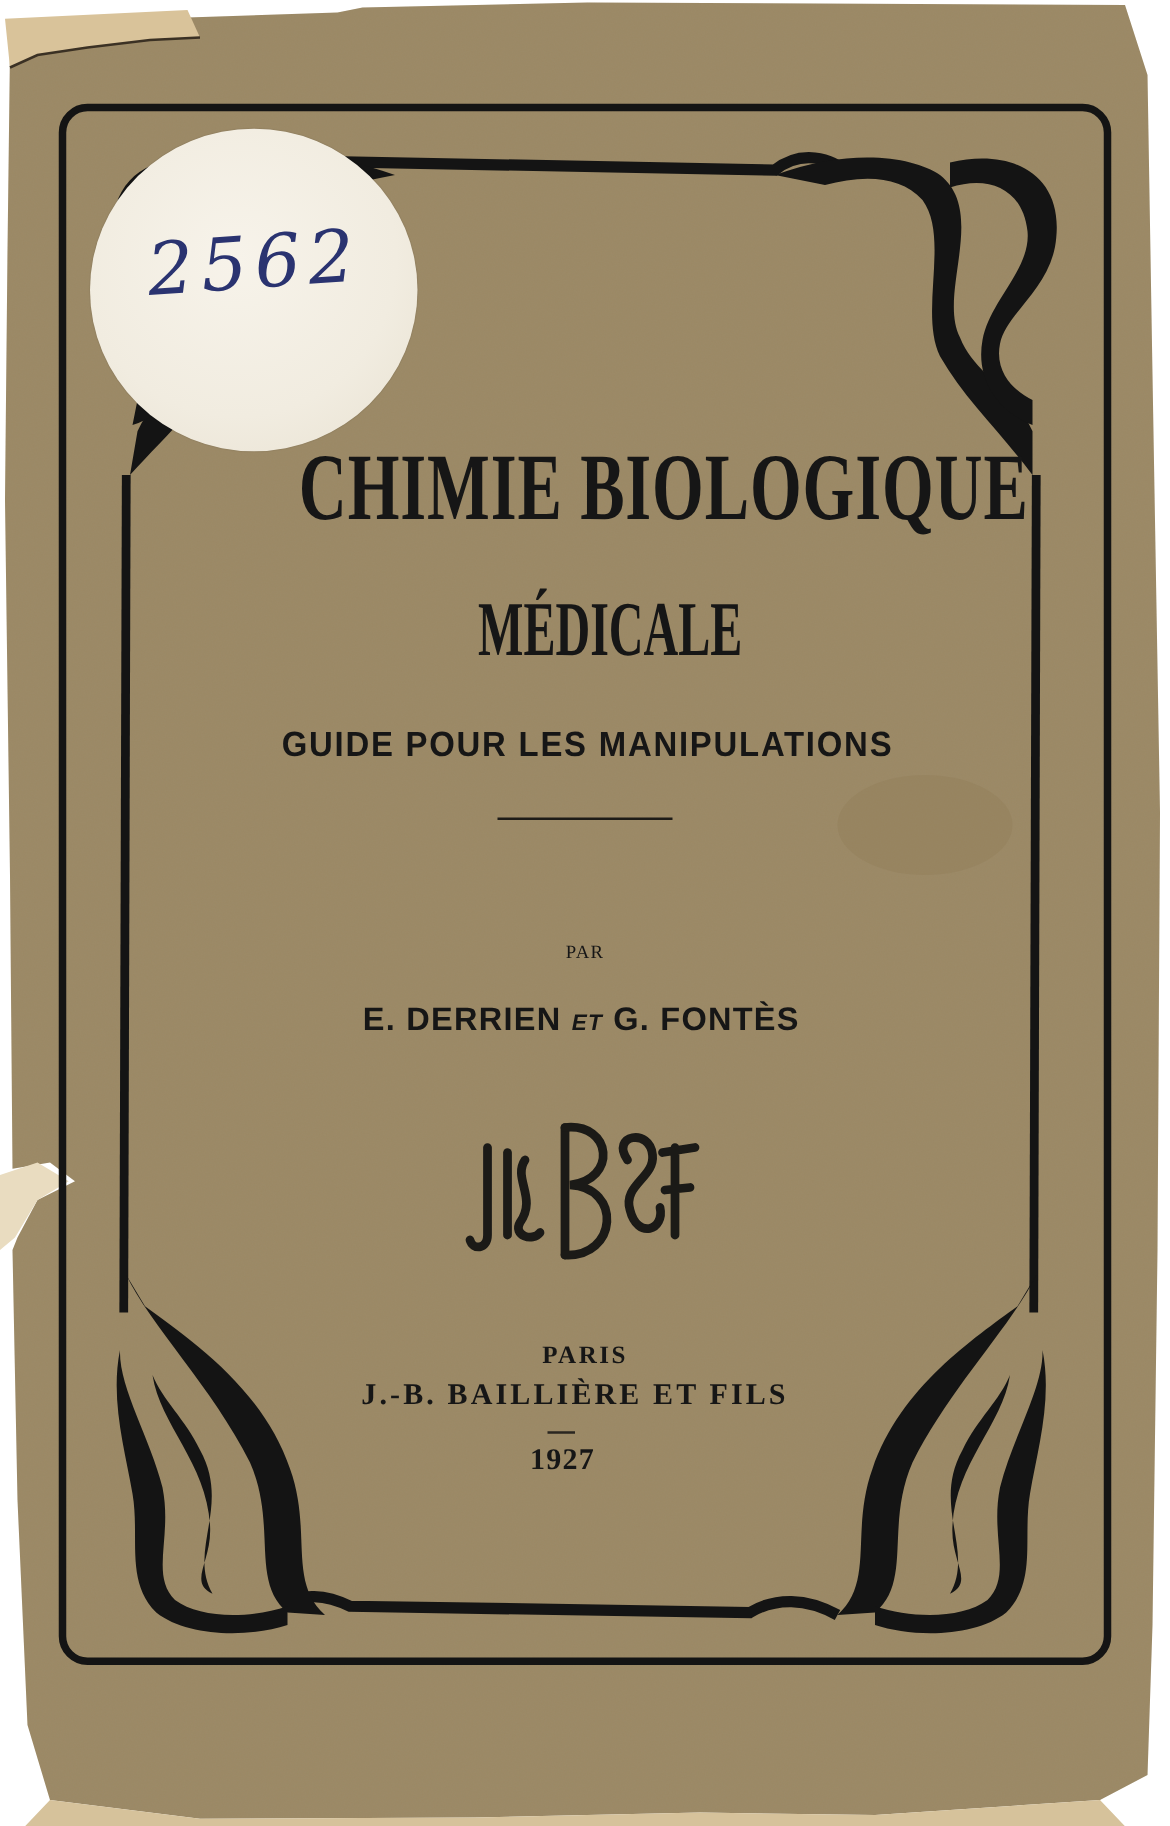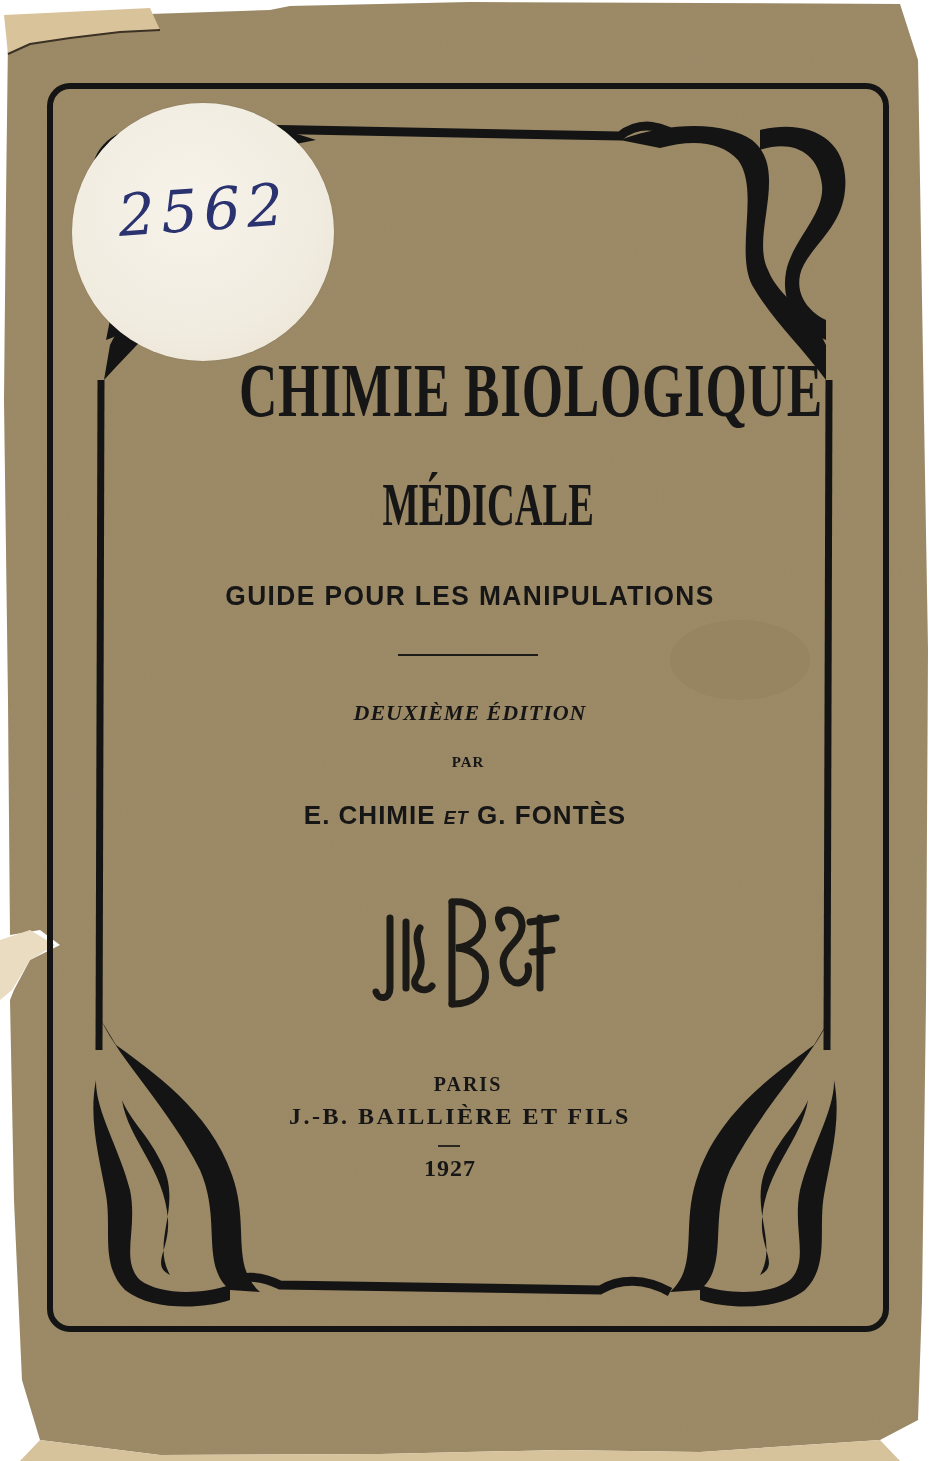--- a/index.html
+++ b/index.html
@@ -43,21 +43,21 @@
     font-family: "Liberation Sans", sans-serif;
     transform: scaleX(0.94); white-space: nowrap;
   }
   .rule {
     position: absolute; left: 398px; top: 654px; width: 140px; height: 2px; background: #1e1c18;
   }
   .edition {
     top: 700px; font-weight: bold; font-style: italic; font-size: 22px; letter-spacing: 1px;
     left: 300px; width: 340px;
   }
-  .par { top: 754px; font-weight: bold; font-size: 15px; letter-spacing: 1px; left: 420px; width: 96px; }
+  .par { top: 754px; font-weight: normal; font-size: 15px; letter-spacing: 1px; left: 420px; width: 96px; }
   .authors {
     top: 800px; left: 240px; width: 450px;
     font-family: "Liberation Sans", sans-serif; font-weight: bold; font-size: 26px; letter-spacing: 1px;
     white-space: nowrap;
   }
   .authors .et { font-size: 18px; font-style: italic; }
   .monogram {
     position: absolute; left: 370px; top: 888px; width: 192px; height: 126px;
   }
   .city { top: 1073px; font-weight: bold; font-size: 20px; letter-spacing: 2px; left: 360px; width: 216px; }
@@ -128,24 +128,23 @@
 
   <div class="label-disc"></div>
   <div class="label-number">2562</div>
 
   <div class="text title-main">CHIMIE BIOLOGIQUE</div>
   <div class="text title-sub">MÉDICALE</div>
   <div class="text guide">GUIDE POUR LES MANIPULATIONS</div>
 
   <div class="rule"></div>
 
-  <div class="text edition">DEUXIÈME ÉDITION</div>
   <div class="text par">PAR</div>
   <div class="text authors">
-    <span>E. CHIMIE</span>
+    <span>E. DERRIEN</span>
     <span class="et">ET</span>
     <span>G. FONTÈS</span>
   </div>
 
   <svg class="monogram" viewBox="0 0 192 126">
     <g fill="none" stroke="#1b1a17" stroke-width="7" stroke-linecap="round">
       <path d="M20,30 L20,100 C20,112 8,112 6,104"></path>
       <path d="M36,34 L36,100"></path>
       <path d="M50,40 C40,55 60,70 46,90 C40,100 56,106 62,98"></path>
       <path d="M82,14 L82,116"></path>

